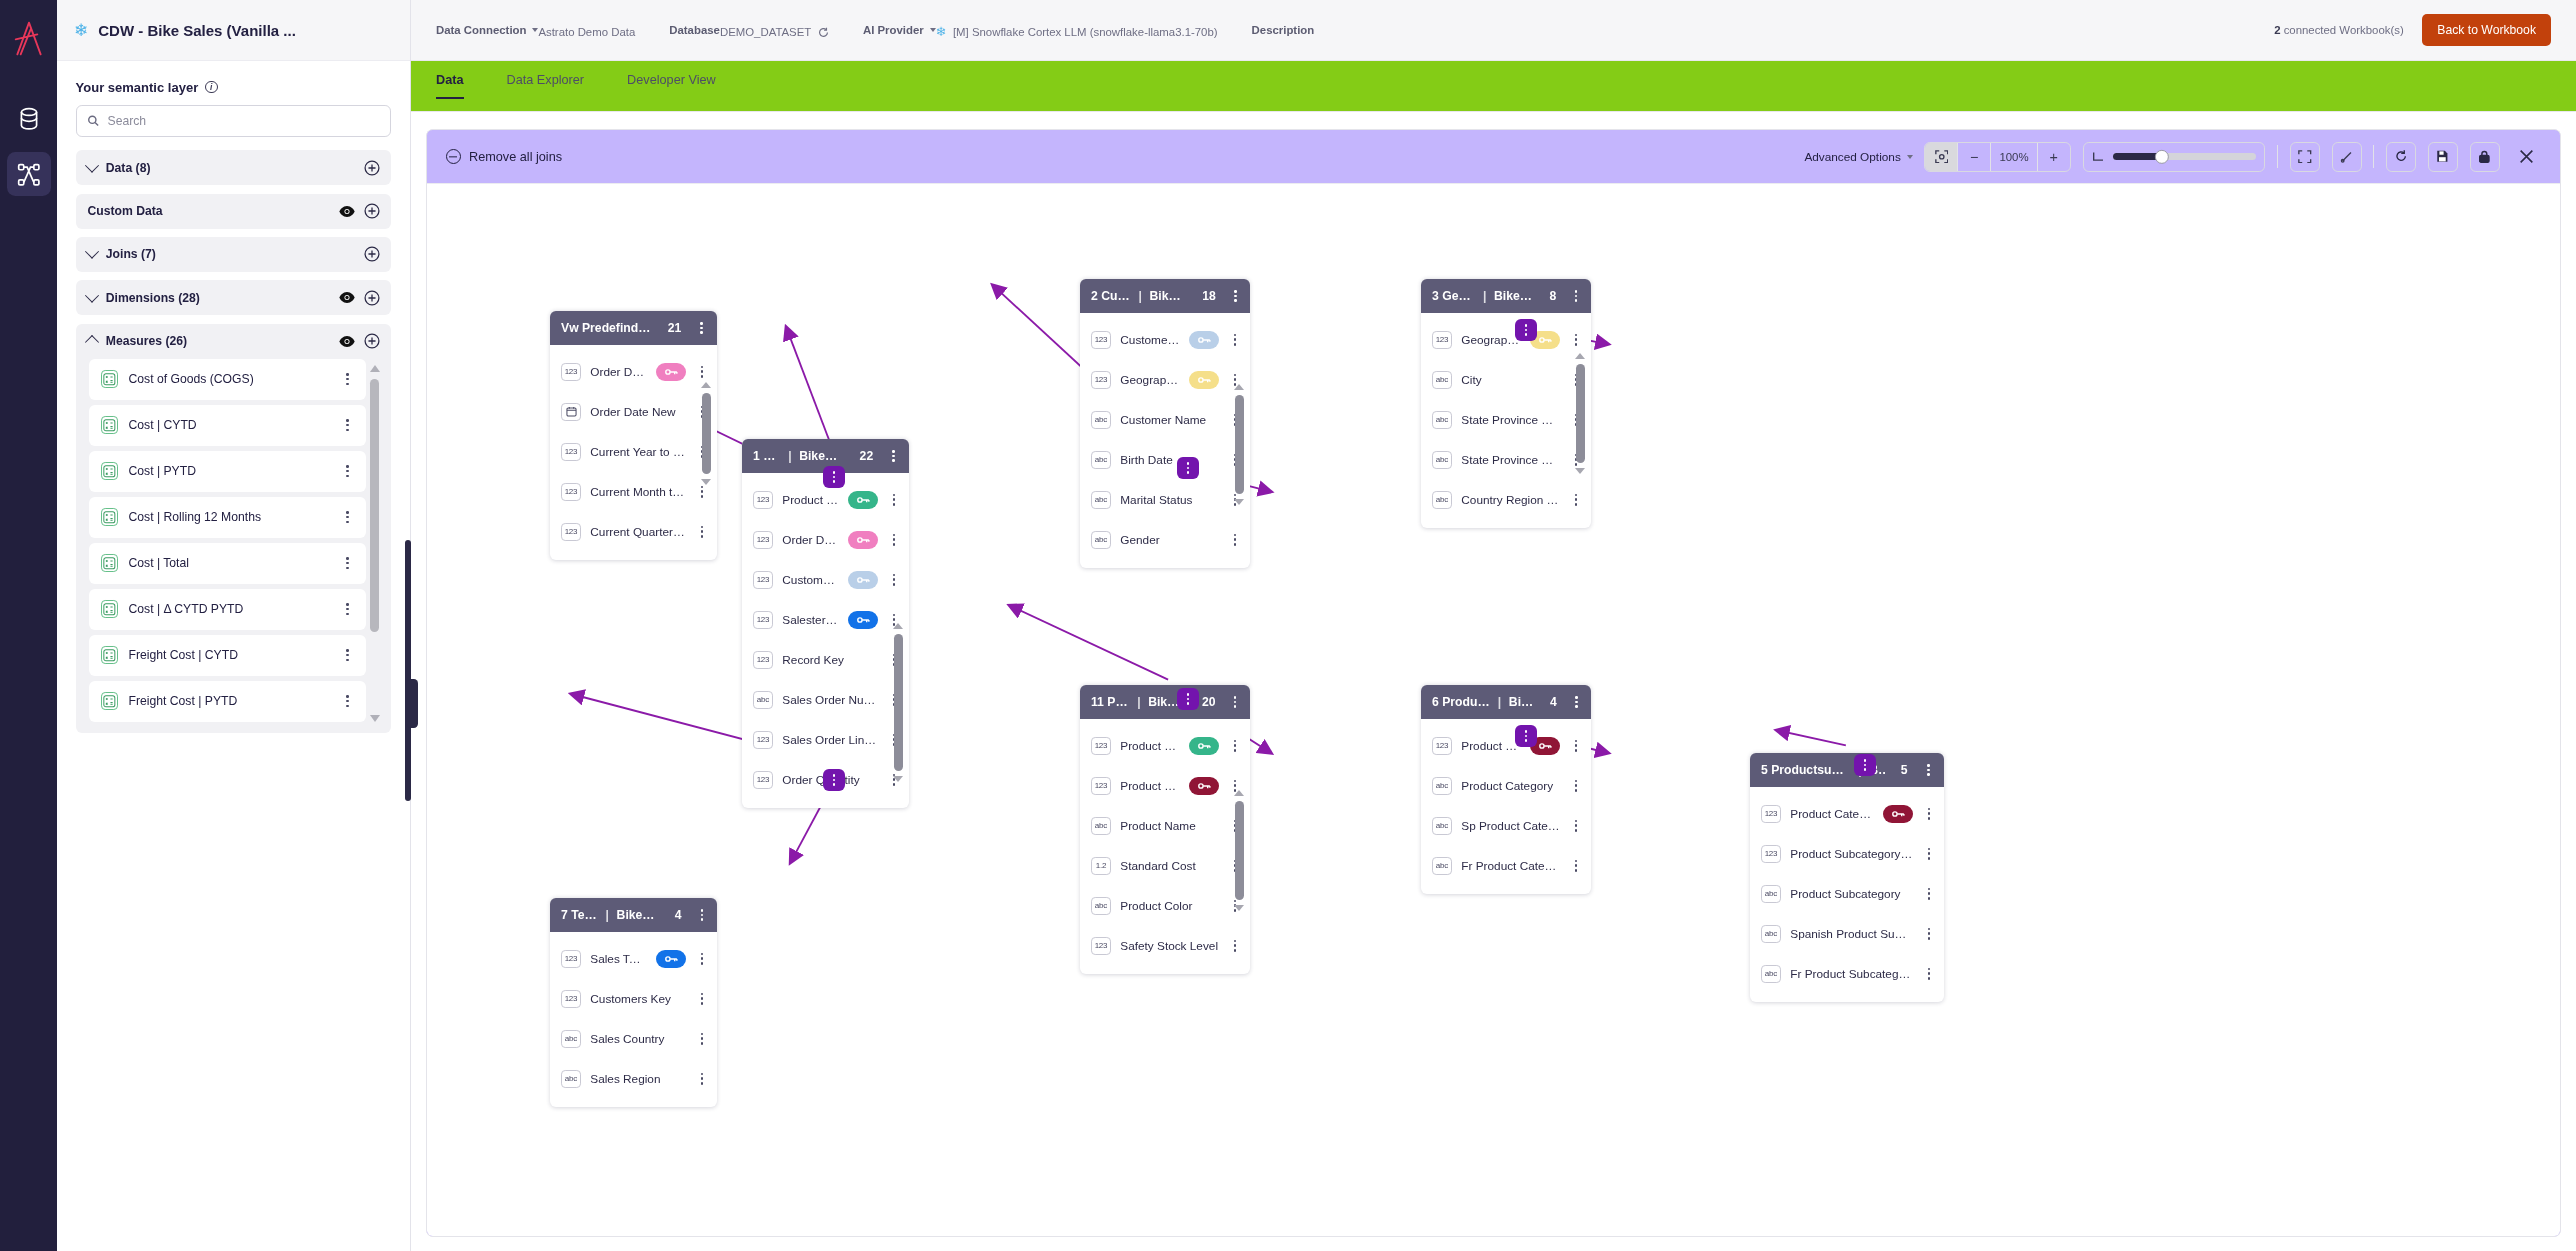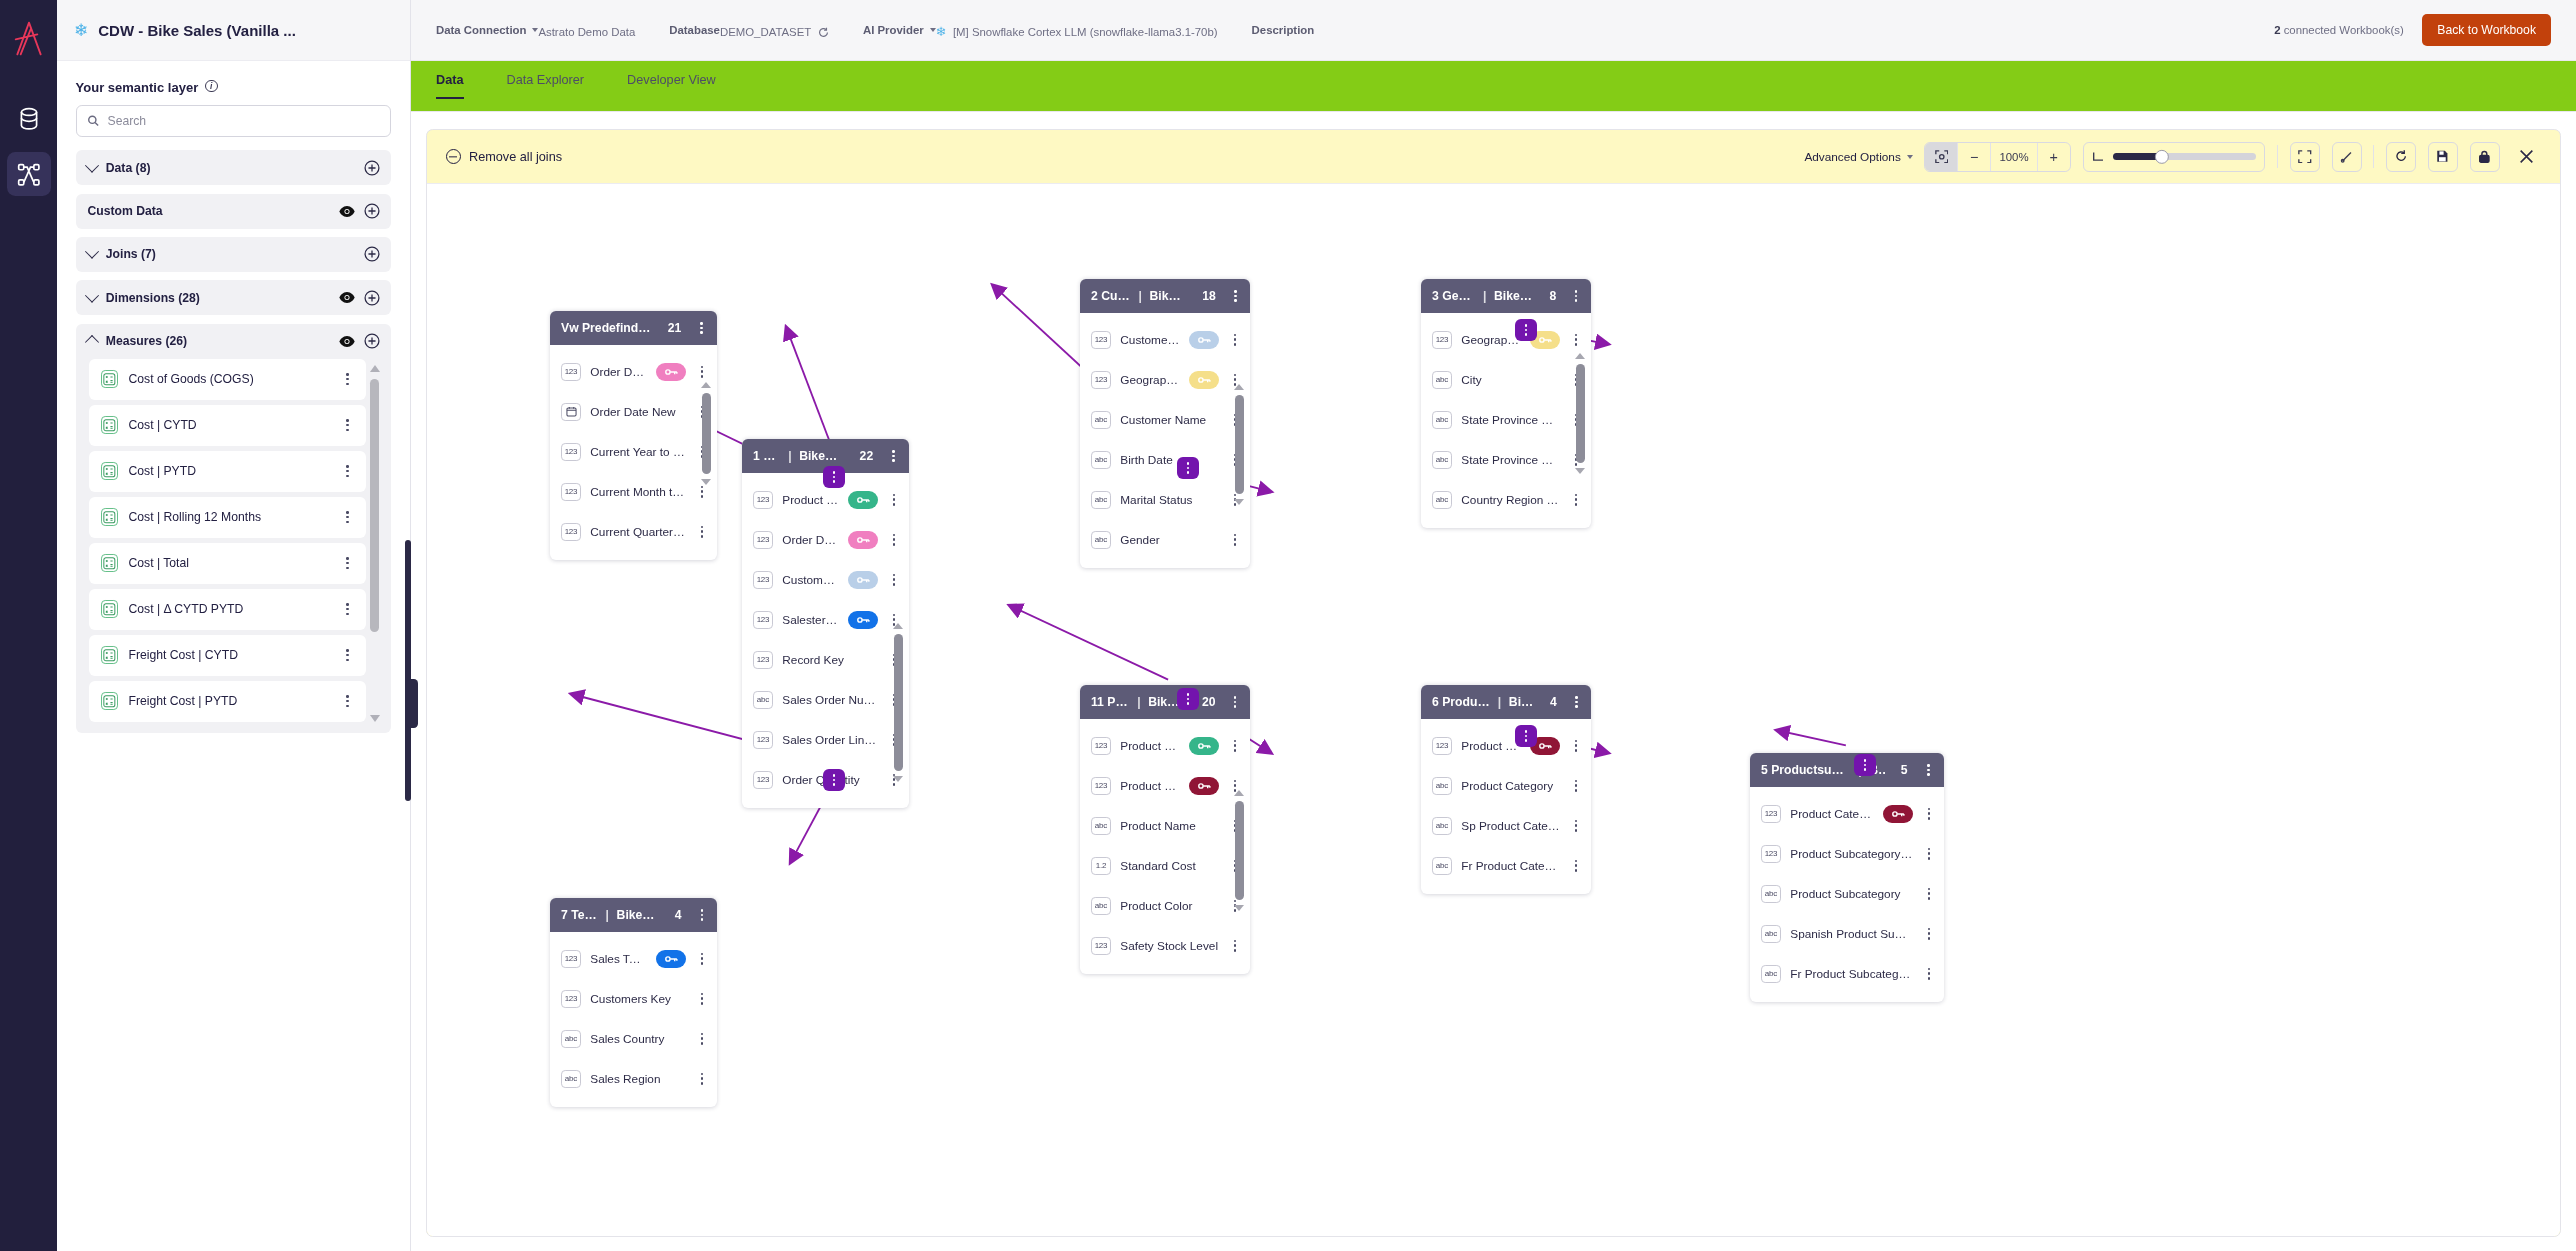--- a/index.html
+++ b/index.html
@@ -34,21 +34,21 @@
   .flake { color:#4fb3e8; font-size:17px; line-height:1; }
 
   .stepper { padding:22px 29px 3.4px 29px; position:relative; }
   .steps { display:flex; justify-content:space-between; position:relative; }
   .steps:before { content:""; position:absolute; left:10px; right:10px; top:10px; height:0.8px; background:#ddd; }
   .step { position:relative; z-index:2; display:flex; flex-direction:column; align-items:center; width:66px; }
   .dot { width:21px;height:21px;border-radius:50%; background:#6b14a6; }
   .dot.empty { background:#fff; border:1.3px solid #ef3e5c; }
   .step-label { margin-top:6.7px; font-size:11.4px; color:#2b2b44; }
 
-  .sem-title { padding:18.6px 18.6px 8.4px 18.6px; font-size:13px; font-weight:700; display:flex;align-items:flex-start;gap:6.7px; }
+  .sem-title { padding:18.6px 18.6px 8.4px 18.6px; font-size:13px; font-weight:700; display:flex;align-items:center;gap:6.7px; }
   .info-circle { width:12.7px;height:12.7px;border:1.2px solid #3c3a55;border-radius:50%;
                  font-size:8.4px;line-height:11px;text-align:center;font-weight:700;font-style:italic;color:#3c3a55;}
   .searchbox { margin:1.7px 18.6px 13.5px 18.6px; height:32px; border:0.8px solid #d5d5de; border-radius:5.9px;
                display:flex;align-items:center; gap:8.4px; padding:0 10px; }
   .searchbox input { border:0; outline:0; font-size:12.2px; color:#c2410c; width:100%; font-family:inherit; background:transparent;}
   .searchbox input::placeholder { color:#8b8b9b; }
 
   .group { margin:0 18.6px 8.4px 18.6px; background:#f1f1f4; border-radius:5.9px; }
   .group-head { height:35px; display:flex;align-items:center; padding:0 11.8px; gap:8.4px; cursor:pointer; }
   .group-head .gname { font-size:12.2px; font-weight:700; flex:1; }
@@ -87,21 +87,21 @@
   .wbcount b { color:#3a3a52; }
   .btn-red { background:#c2410c; color:#fff; font-size:12.2px; font-weight:500; border:0; border-radius:5px;
              padding:9.3px 15px; cursor:pointer; font-family:inherit; }
 
   .tabs { height:51px; display:flex; align-items:center; padding:0 25px; gap:43px; border-bottom:0.8px solid #e8e8ee;
           background:#84cc16; }
   .tab { font-size:12.7px; color:#4d4d66; padding-bottom:10px; cursor:pointer; border-bottom:2.5px solid transparent; }
   .tab.active { color:#232042; font-weight:700; border-bottom-color:#232042; }
 
   .canvaswrap { flex:1; margin:17px 15px 15px 15px; border:0.8px solid #e4e4ea; border-radius:6.7px; display:flex;
-                flex-direction:column; overflow:hidden; background:#fef9c3; position:relative;}
+                flex-direction:column; overflow:hidden; background:#c4b5fd; position:relative;}
   .cvtoolbar { height:54px; display:flex;align-items:center; padding:0 18.6px; border-bottom:0.8px solid #ececf1; gap:11.8px;}
   .removejoins { display:flex;align-items:center;gap:8.4px; font-size:12.7px; color:#232042; cursor:pointer;}
   .minus-circle { width:15px;height:15px;border:1.3px solid #232042;border-radius:50%;position:relative;}
   .minus-circle:after{content:"";position:absolute;left:2.5px;right:2.5px;top:50%;height:1.3px;background:#232042;transform:translateY(-50%);}
   .tb-right { margin-left:auto; display:flex;align-items:center; gap:11.8px; }
   .advopt { font-size:11.8px; color:#232042; display:flex;align-items:center;gap:5.9px; cursor:pointer;}
   .zoomgrp { display:flex;align-items:center; border:0.8px solid #d9d9e1; border-radius:5.9px; height:30px; overflow:hidden;}
   .zg-btn { width:32px;height:100%;display:flex;align-items:center;justify-content:center;cursor:pointer;font-size:14.3px;color:#3a3a52;}
   .zg-btn.sel { background:#d9d9dd; }
   .zg-sep { width:0.8px;height:100%;background:#e2e2e8; }

